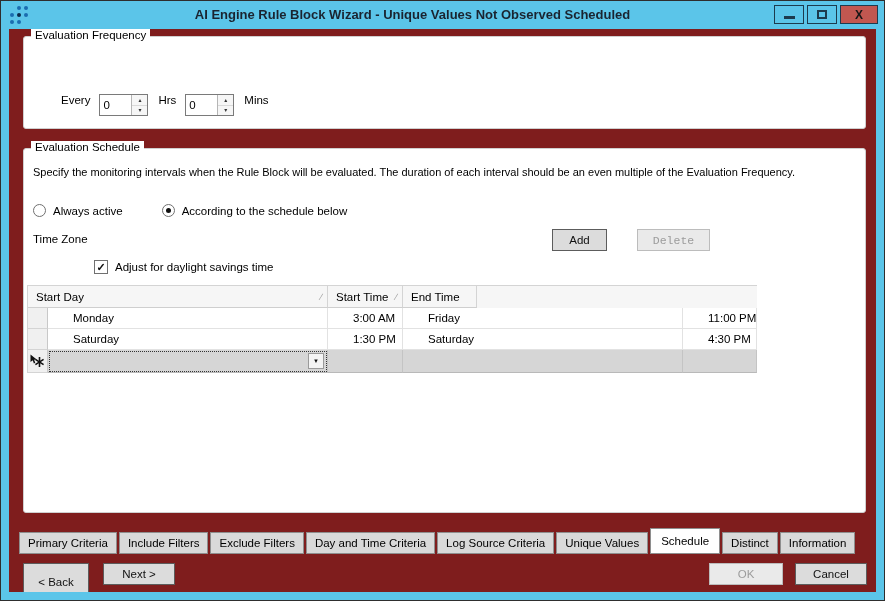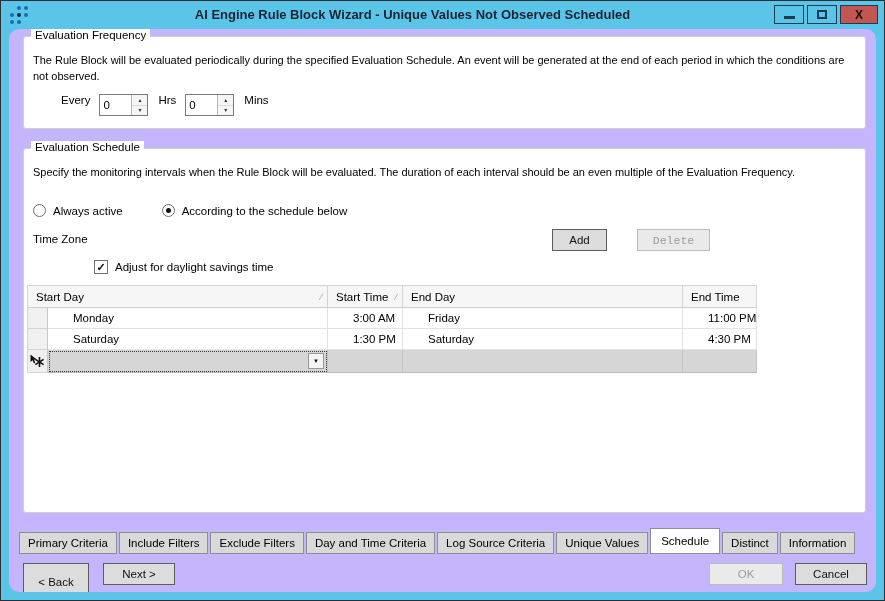--- a/index.html
+++ b/index.html
@@ -22,21 +22,21 @@
   .win-title { position:absolute; left:60px; right:120px; top:0; height:28px; line-height:28px;
                text-align:center; font-size:13px; font-weight:600; color:#1a2430;
                white-space:nowrap; overflow:hidden; }
   .winbtns { position:absolute; right:6px; top:4px; display:flex; gap:3px; }
   .wbtn { width:30px; height:19px; border:1px solid #1c3b4e; display:flex; align-items:center; justify-content:center; cursor:pointer; }
   .wbtn.close { width:38px; background:#c15750; font-size:12px; font-weight:700; color:#161616; }
   .glyph-min { width:11px; height:3px; background:#1c3b4e; margin-top:6px; }
   .glyph-max { width:10px; height:9px; border:2px solid #1c3b4e; }
 
   
-  .client { position:absolute; left:8px; right:8px; top:28px; bottom:8px; background:#c4b5fd; overflow:hidden;border-radius:10px; }
+  .client { position:absolute; left:8px; right:8px; top:28px; bottom:8px; background:#7f1d1d; overflow:hidden; }
 
   .groupbox { position:absolute; border:1px solid #cfcfcf; border-radius:3px; background:#fff; }
   .group-label { position:absolute; top:-8px; left:7px; background:#fff; padding:0 4px; font-size:11.5px; color:#000; }
   .gb-freq { left:14px; top:7px;   width:843px; height:93px;  }
   .gb-sched{ left:14px; top:119px; width:843px; height:365px; }
 
   .desc { position:absolute; left:9px; right:14px; top:15px; font-size:11px; line-height:16px; color:#000; }
   .desc.oneline { white-space:nowrap; overflow:hidden; }
 
   
@@ -128,21 +128,20 @@
           <span class="glyph-max"></span>
         </div>
       <div class="wbtn close">X</div>
     </div>
   </div>
 
   <div class="client">
 
     <div class="groupbox gb-freq">
       <span class="group-label">Evaluation Frequency</span>
-      <div class="desc">The Rule Block will be evaluated periodically during the specified Evaluation Schedule. An event will be generated at the end of each period in which the conditions are not observed.</div>
       <div class="freq-row">
         <span>Every</span>
         <span class="spinner">
           <input class="spin-val" readonly="" value="0" style="">
           <span class="spin-btns">
             <span class="spin-btn up">▴</span>
             <span class="spin-btn">▾</span>
           </span>
         </span>
         <span class="unit">Hrs</span>
@@ -183,23 +182,20 @@
 
       <div class="grid">
         <div class="g-head">
           <div class="gh gh-sd">
             <span>Start Day</span>
             <span class="sort-ic">∕</span>
           </div>
           <div class="gh gh-st">
             <span>Start Time</span>
             <span class="sort-ic">∕</span>
-          </div>
-          <div class="gh gh-ed">
-            <span>End Day</span>
           </div>
           <div class="gh gh-et">
             <span>End Time</span>
           </div>
         </div>
 
         <div class="g-row">
           <div class="g-rowhdr"></div>
           <div class="g-cell w-sd">Monday</div>
           <div class="g-cell w-st">3:00 AM</div>

